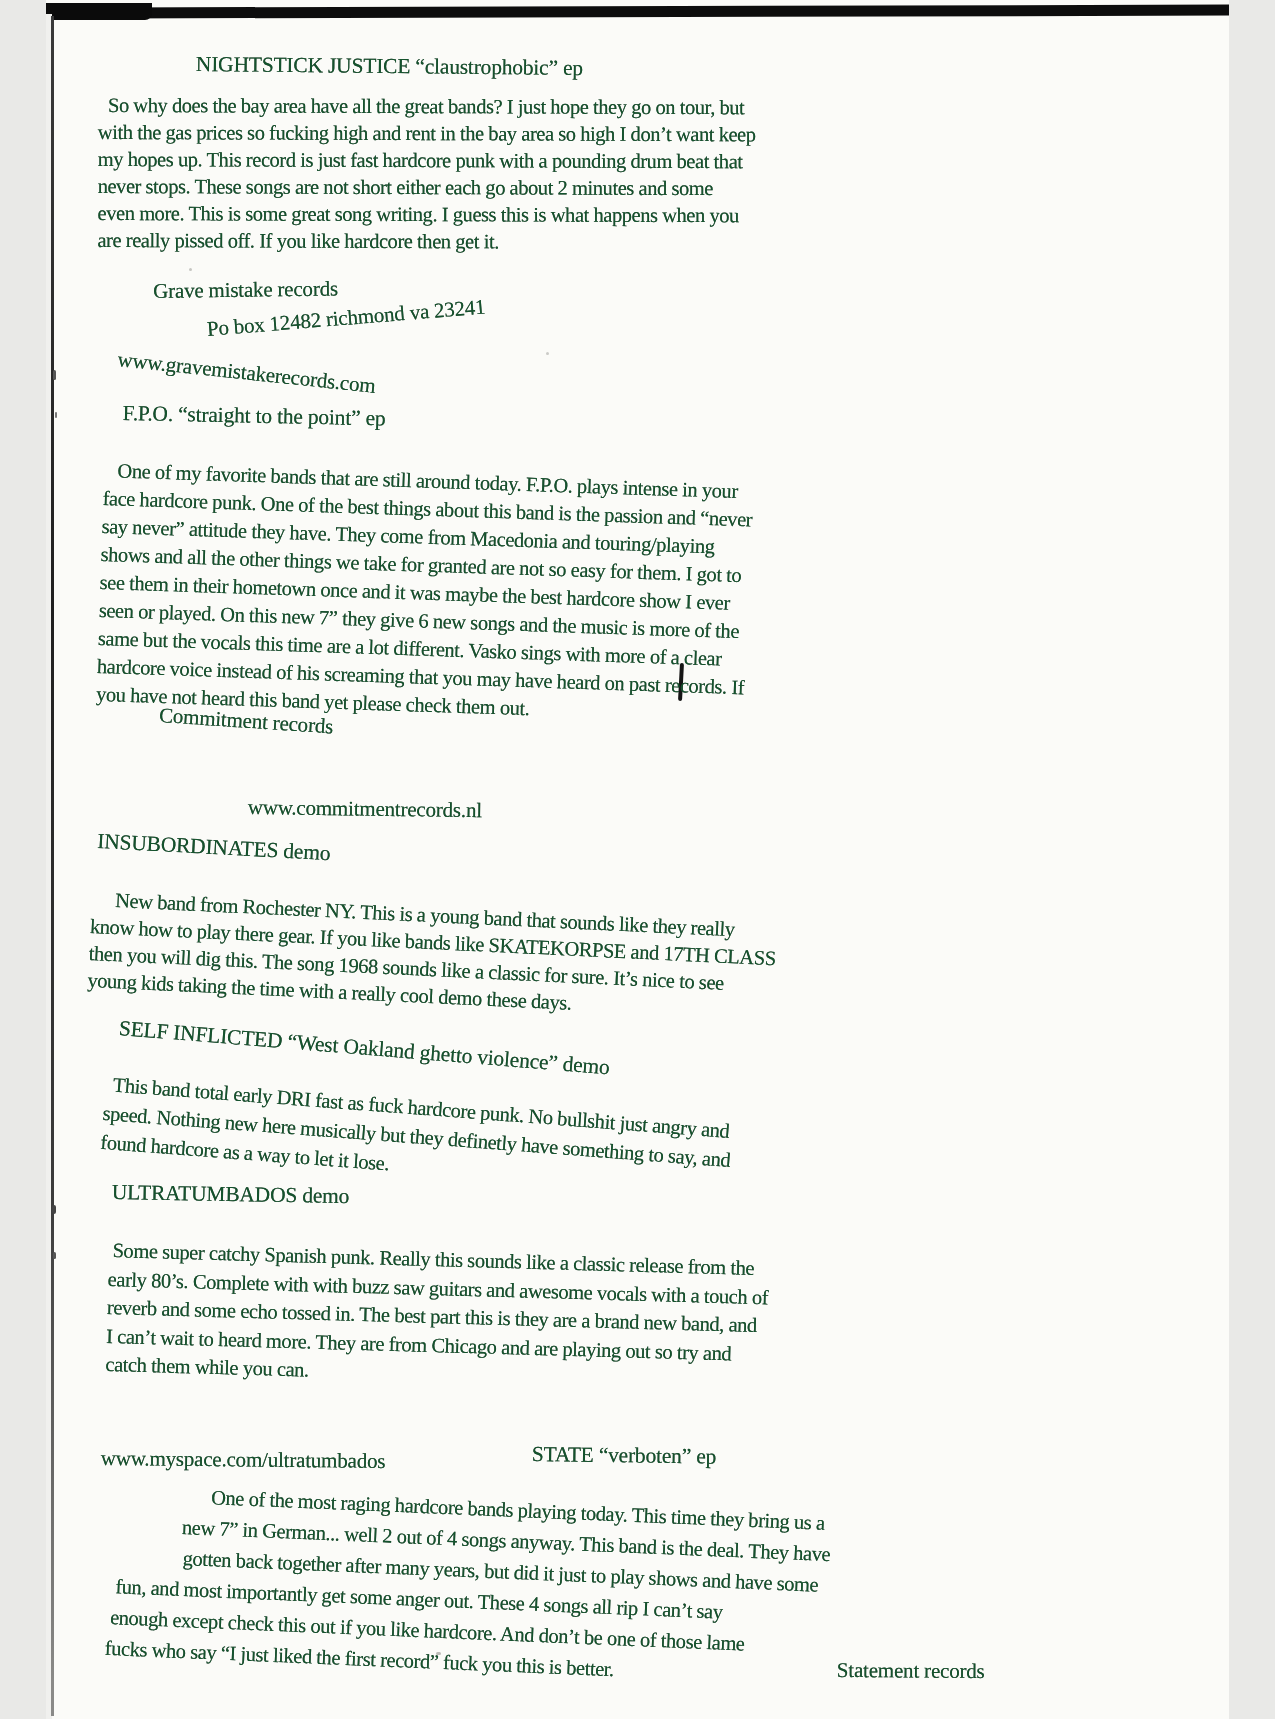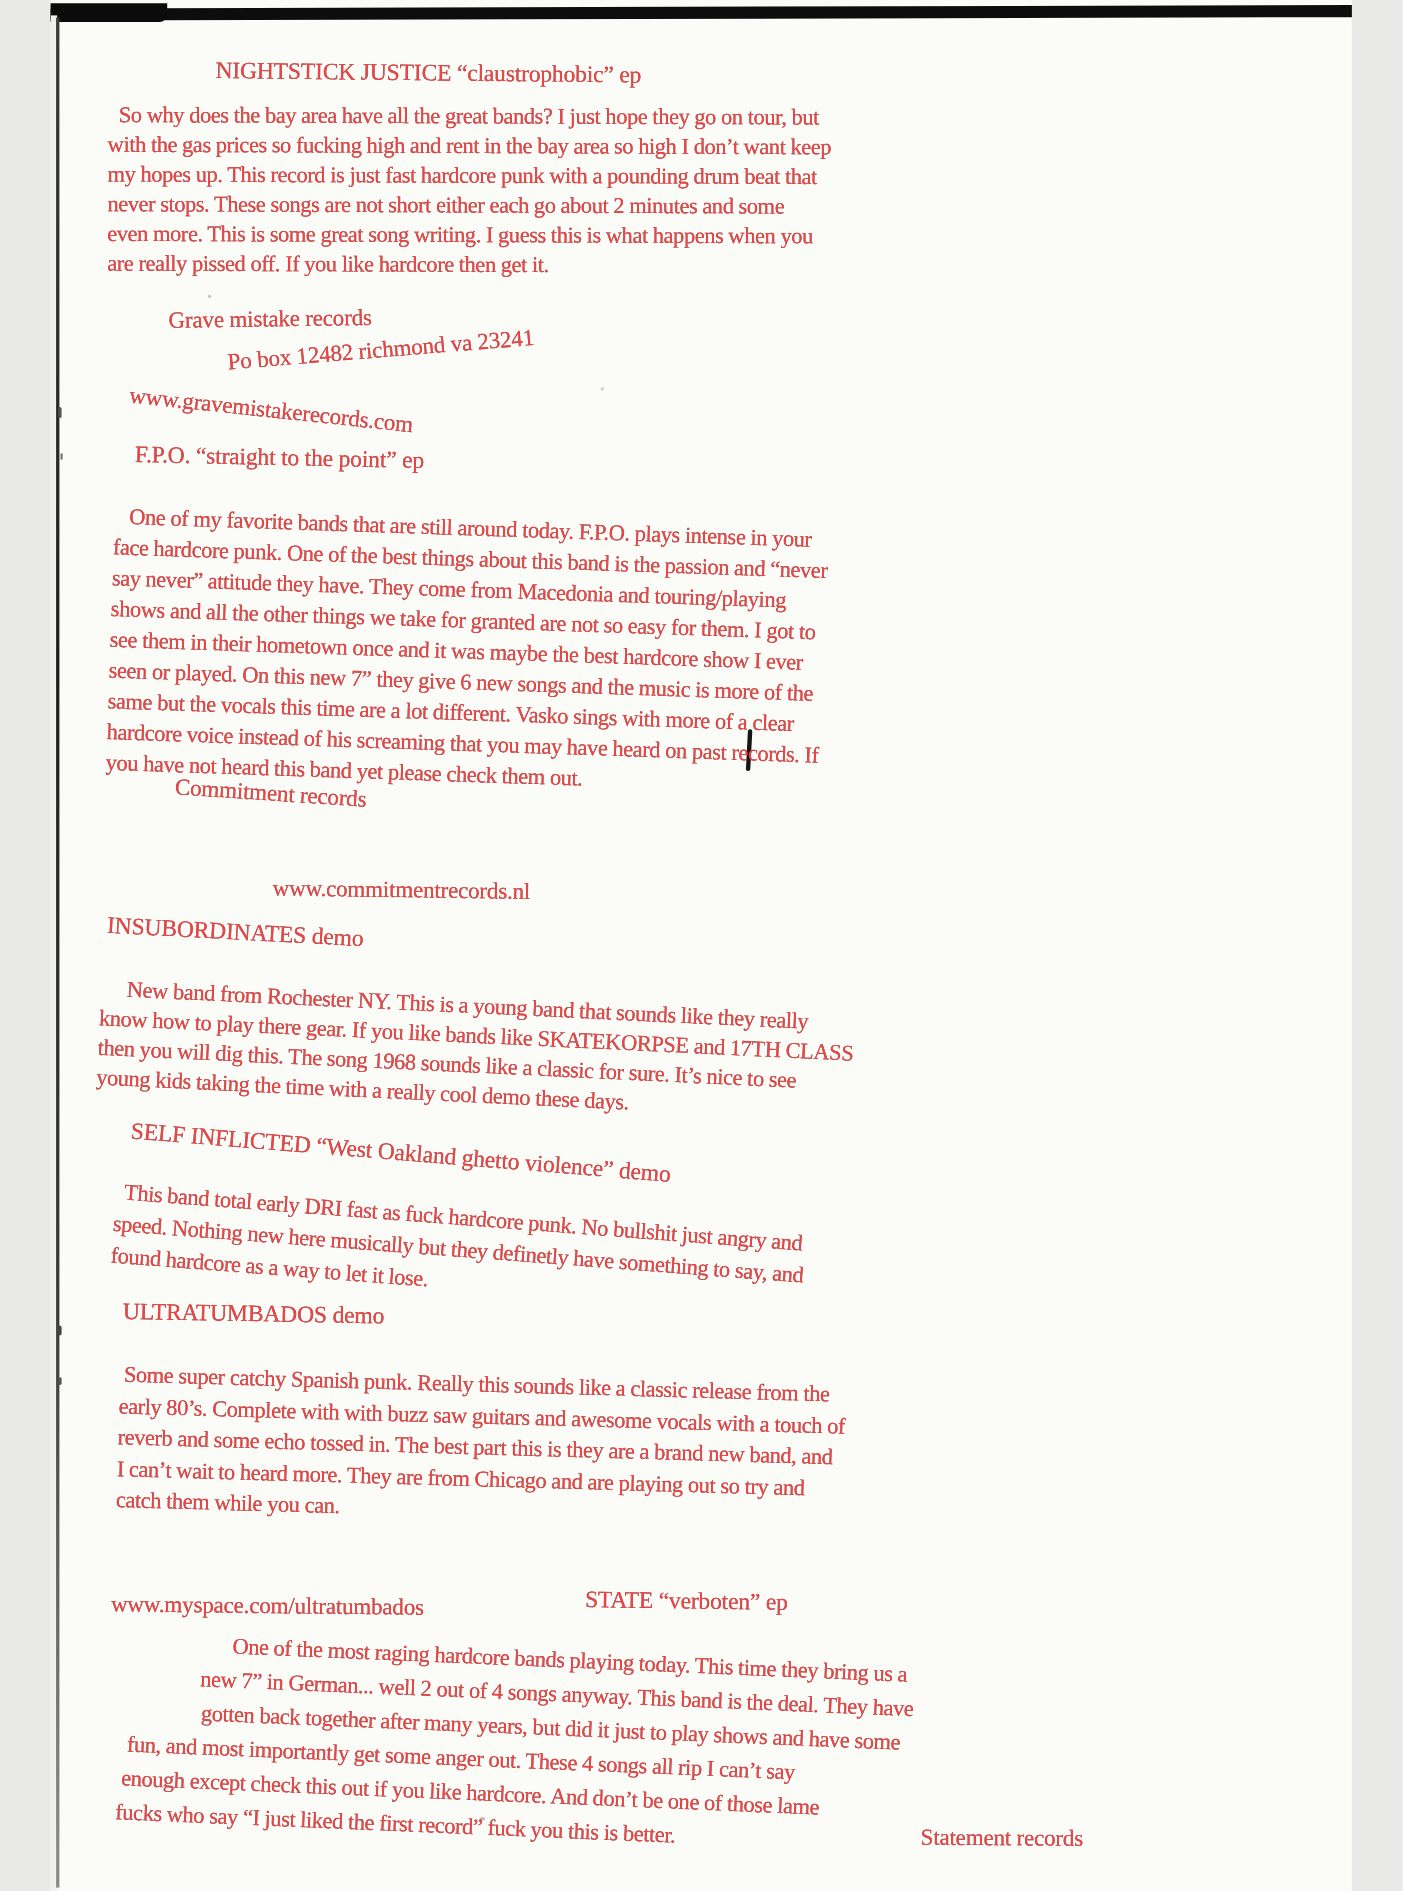--- a/index.html
+++ b/index.html
@@ -1,20 +1,20 @@
 <!DOCTYPE html>
 <html><head>
 <meta charset="utf-8">
 <style>
   html,body { margin:0; padding:0; background:#e9e9e7; }
   .page {
     position:relative; width:1183px; height:1719px; margin:0 auto;
     background:#fbfbf8; overflow:hidden;
     font-family:"Liberation Serif","DejaVu Serif",serif;
-    color:#ef4444;
+    color:#14532d;
   }
   .txt { text-shadow: 0 0 0.6px rgba(25,25,25,0.7); }
   .blk { position:absolute; transform-origin:0 0; }
   .title { font-size:21.5px; white-space:nowrap; letter-spacing:-0.2px; }
   .label { font-size:21px; white-space:nowrap; letter-spacing:-0.2px; }
   .para  { font-size:20.5px; letter-spacing:-0.45px; }
   .line  { white-space:nowrap; }
 
   
   .fi10 .line:first-child { padding-left:10px; }

